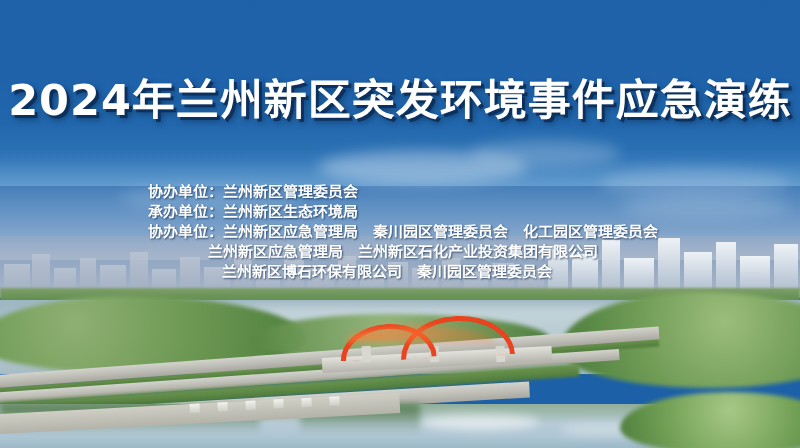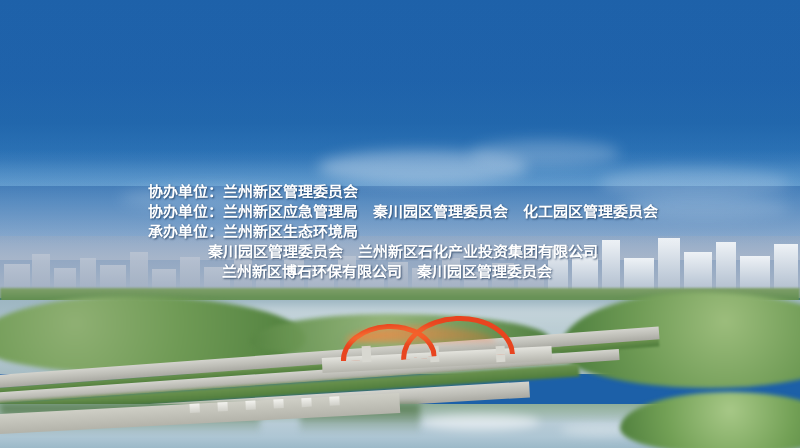--- a/index.html
+++ b/index.html
@@ -217,22 +217,23 @@
       <div class="rail" style="left:238px;"></div>
       <div class="rail" style="left:266px;"></div>
       <div class="rail" style="left:294px;"></div>
       <div class="rail" style="left:322px;"></div>
       <div class="rail" style="left:350px;"></div>
     </div>
 
     <div class="grade"></div>
   </div>
 
+  <div class="headline">2024年兰州新区突发环境事件应急演练</div>
 
   <div class="orgs">
     <span class="line">协办单位：兰州新区管理委员会</span>
+    <span class="line">承办单位：兰州新区生态环境局</span>
     <span class="line">协办单位：兰州新区应急管理局　秦川园区管理委员会　化工园区管理委员会</span>
-    <span class="line">承办单位：兰州新区生态环境局</span>
-    <span class="line indent">秦川园区管理委员会　兰州新区石化产业投资集团有限公司</span>
+    <span class="line indent">兰州新区应急管理局　兰州新区石化产业投资集团有限公司</span>
     <span class="line indent2">兰州新区博石环保有限公司　秦川园区管理委员会</span>
   </div>
 
 </div>
 
 </body></html>

